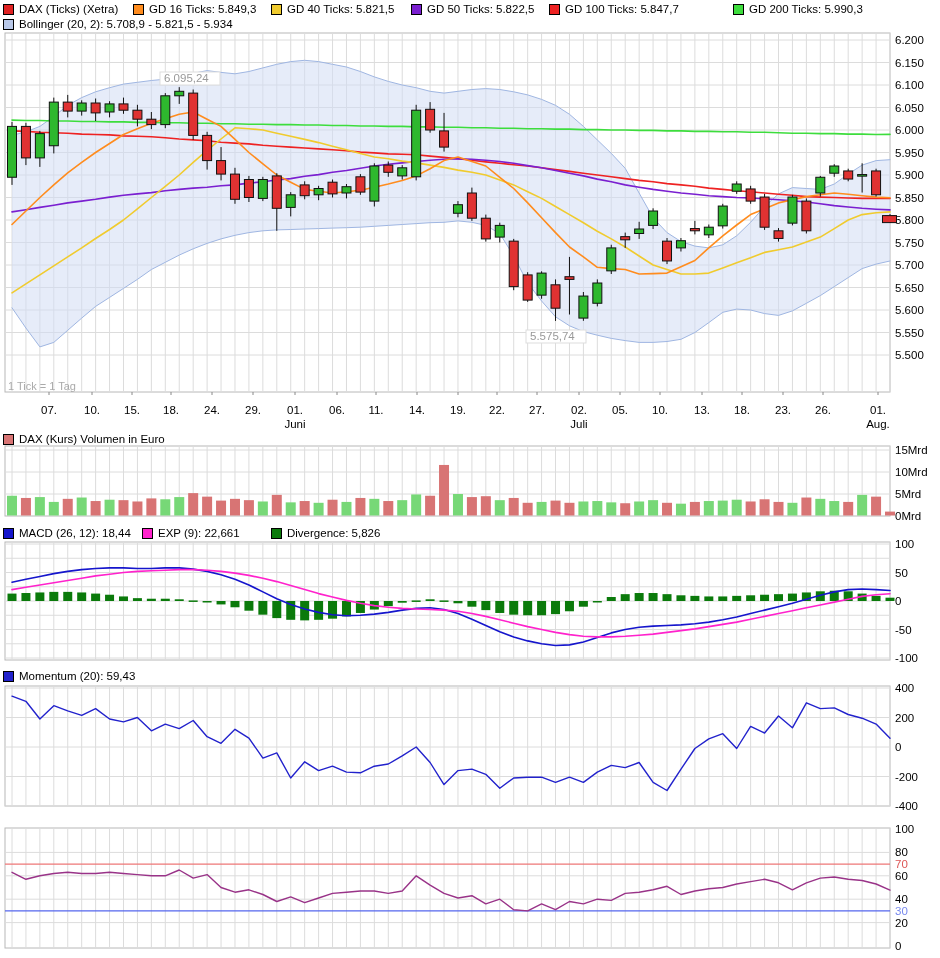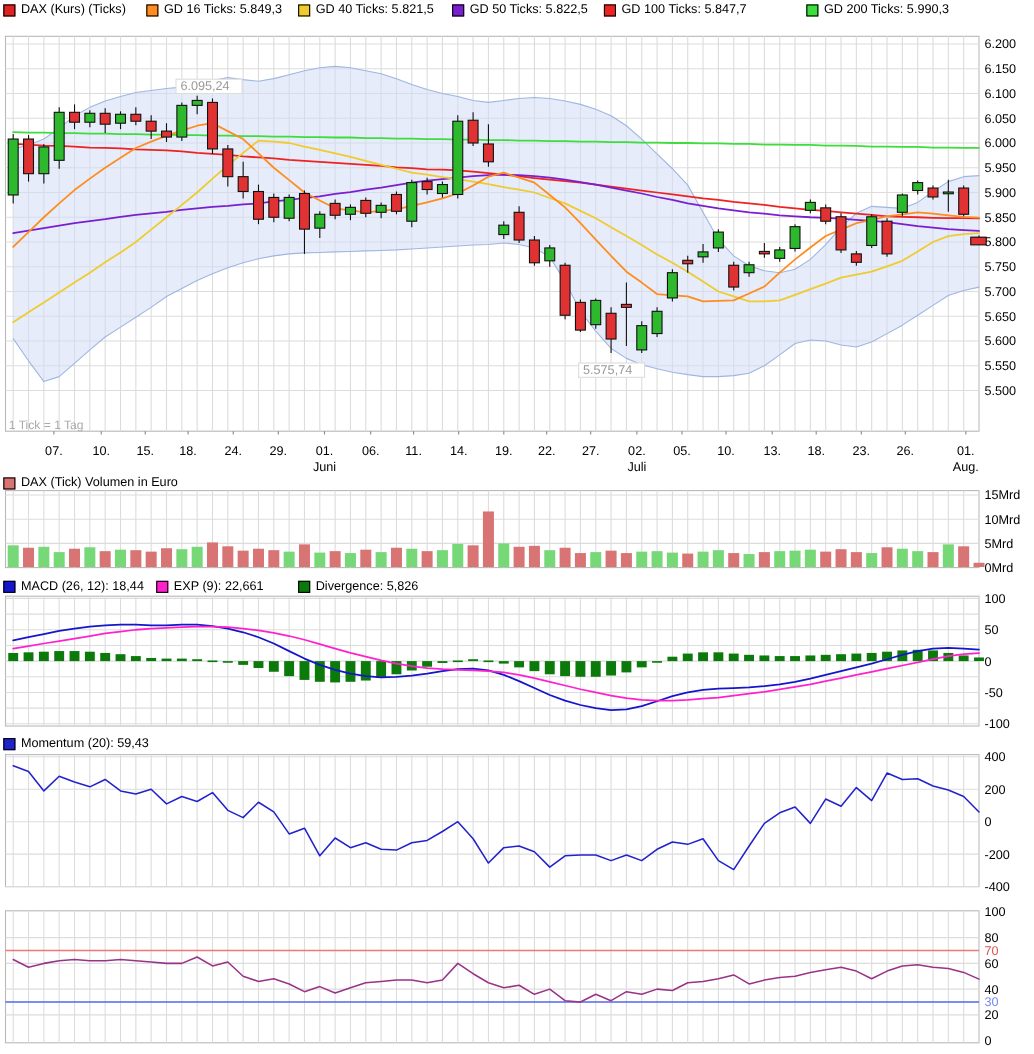--- a/index.html
+++ b/index.html
@@ -12,21 +12,21 @@
   svg text{font-family:"Liberation Sans",sans-serif;}
 </style>
 </head>
 <body>
 
 <div class="stage">
 
   <div class="legend-row" style="top:2px">
     <span class="li" style="left:3px">
       <i class="sq" style="background: rgb(224, 34, 34);"></i>
-      <span>DAX (Kurs) (Ticks)</span>
+      <span>DAX (Ticks) (Xetra)</span>
     </span>
     <span class="li" style="left:133px">
       <i class="sq" style="background: rgb(255, 140, 30);"></i>
       <span>GD 16 Ticks: 5.849,3</span>
     </span>
     <span class="li" style="left:271px">
       <i class="sq" style="background: rgb(240, 203, 46);"></i>
       <span>GD 40 Ticks: 5.821,5</span>
     </span>
     <span class="li" style="left:411px">
@@ -36,25 +36,31 @@
     <span class="li" style="left:549px">
       <i class="sq" style="background: rgb(238, 34, 34);"></i>
       <span>GD 100 Ticks: 5.847,7</span>
     </span>
     <span class="li" style="left:733px">
       <i class="sq" style="background: rgb(61, 221, 61);"></i>
       <span>GD 200 Ticks: 5.990,3</span>
     </span>
   </div>
 
+  <div class="legend-row" style="top:17px">
+    <span class="li" style="left:3px">
+      <i class="sq" style="background: rgb(185, 200, 232);"></i>
+      <span>Bollinger (20, 2): 5.708,9 - 5.821,5 - 5.934</span>
+    </span>
+  </div>
 
   <div class="legend-row" style="top:432px">
     <span class="li" style="left:3px">
       <i class="sq" style="background: rgb(216, 116, 116);"></i>
-      <span>DAX (Tick) Volumen in Euro</span>
+      <span>DAX (Kurs) Volumen in Euro</span>
     </span>
   </div>
 
   <div class="legend-row" style="top:526px">
     <span class="li" style="left:3px">
       <i class="sq" style="background: rgb(21, 21, 204);"></i>
       <span>MACD (26, 12): 18,44</span>
     </span>
     <span class="li" style="left:142px">
       <i class="sq" style="background: rgb(255, 34, 204);"></i>

